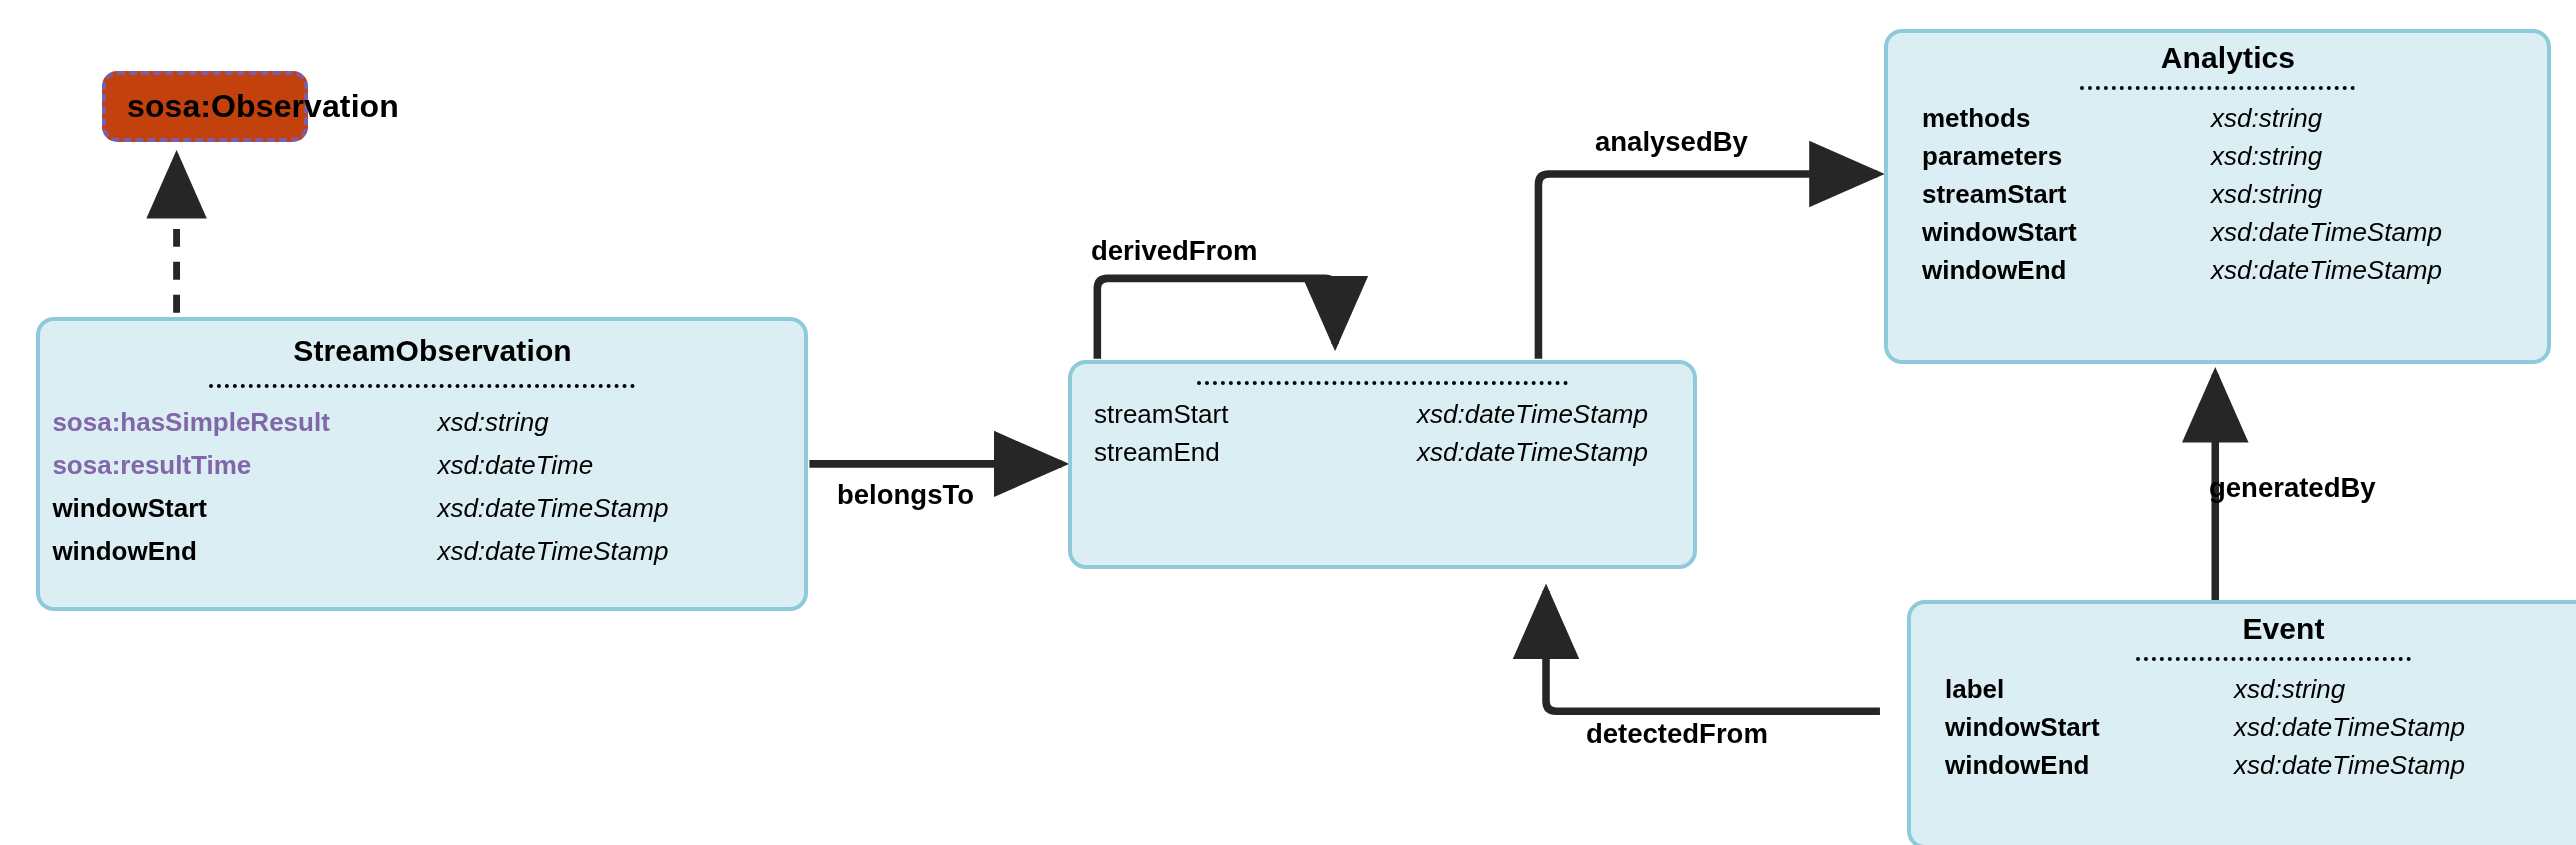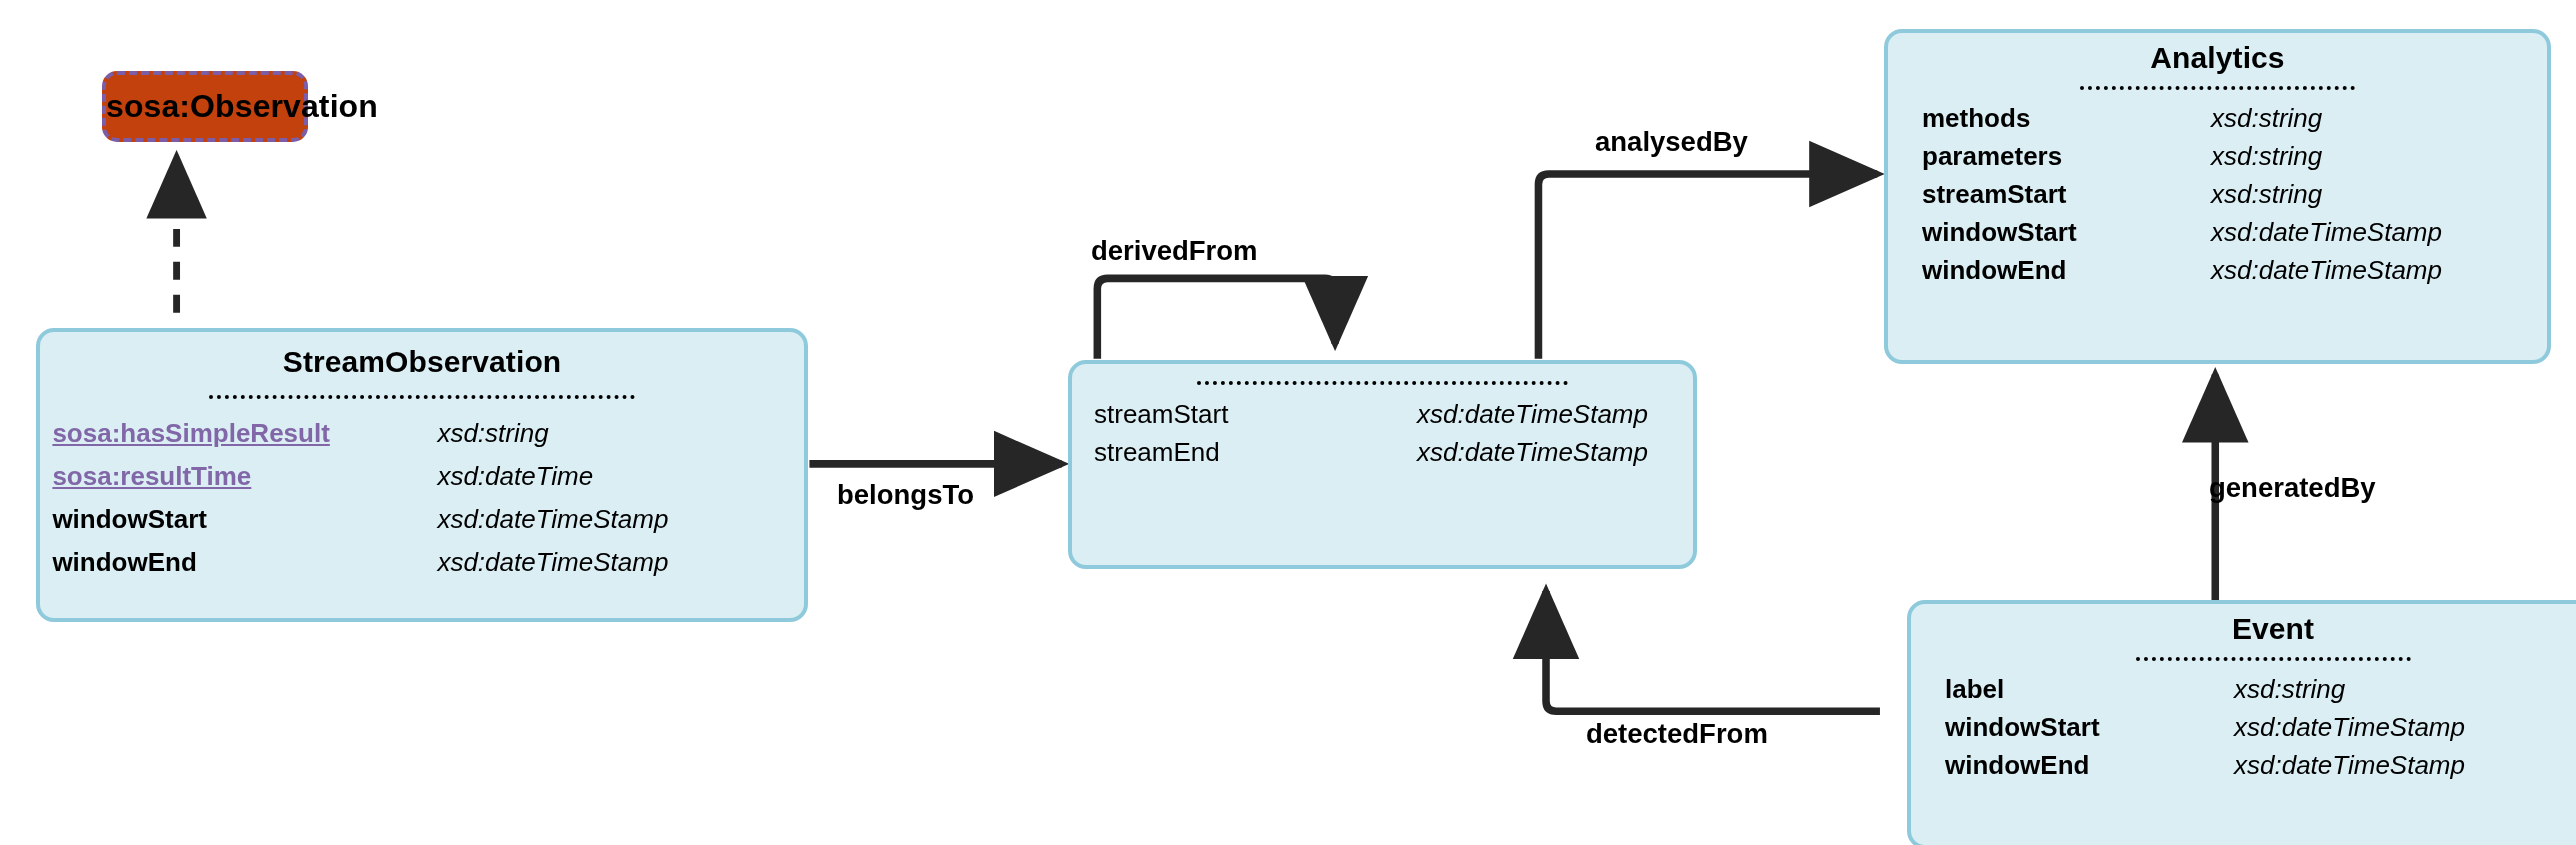--- a/index.html
+++ b/index.html
@@ -39,20 +39,21 @@
     border: 4.8px dashed #7b5ea7;
     border-radius: 15px;
   }
   .node-title {
     text-align: center;
     font-weight: bold;
     color: #000000;
     font-size: 30px;
     letter-spacing: 0.1px;
     line-height: 1.0;
+    padding-left: 21px;
   }
   .node.purple .node-title {
     font-size: 32px;
   }
   .sep {
     margin: 0 auto;
     height: 0;
     border-top: 4.8px dotted #000000;
   }
   .attrs {
@@ -65,21 +66,20 @@
     line-height: 1.0;
     font-size: 26px;
   }
   .attr-name {
     font-weight: bold;
     color: #000000;
     white-space: nowrap;
   }
   .attr-name.violet {
     color: #8167a8;
-    text-decoration: underline;
   }
   .attr-name.plain {
     font-weight: normal;
   }
   .attr-type {
     font-style: italic;
     color: #000000;
     white-space: nowrap;
   }
   .attr-type.plain {
@@ -95,21 +95,21 @@
     line-height: 1;
   }
 
   
   #node-observation {
     left: 102px; top: 71px; width: 206px; height: 71px;
   }
   #node-observation .node-title { margin-top: 15px; }
 
   #node-streamobservation {
-    left: 36px; top: 328px; width: 772px; height: 294px;
+    left: 36px; top: 317px; width: 772px; height: 294px;
   }
   #node-streamobservation .node-title { margin-top: 15px; }
   #node-streamobservation .sep { width: 426px; margin-top: 18px; }
   #node-streamobservation .attrs { margin-top: 20.6px; padding-left: 12.4px; }
   #node-streamobservation .attr-row { height: 43px; }
   #node-streamobservation .attr-name { width: 385px; }
 
   #node-iotstream {
     left: 1068px; top: 360px; width: 629px; height: 209px;
   }

